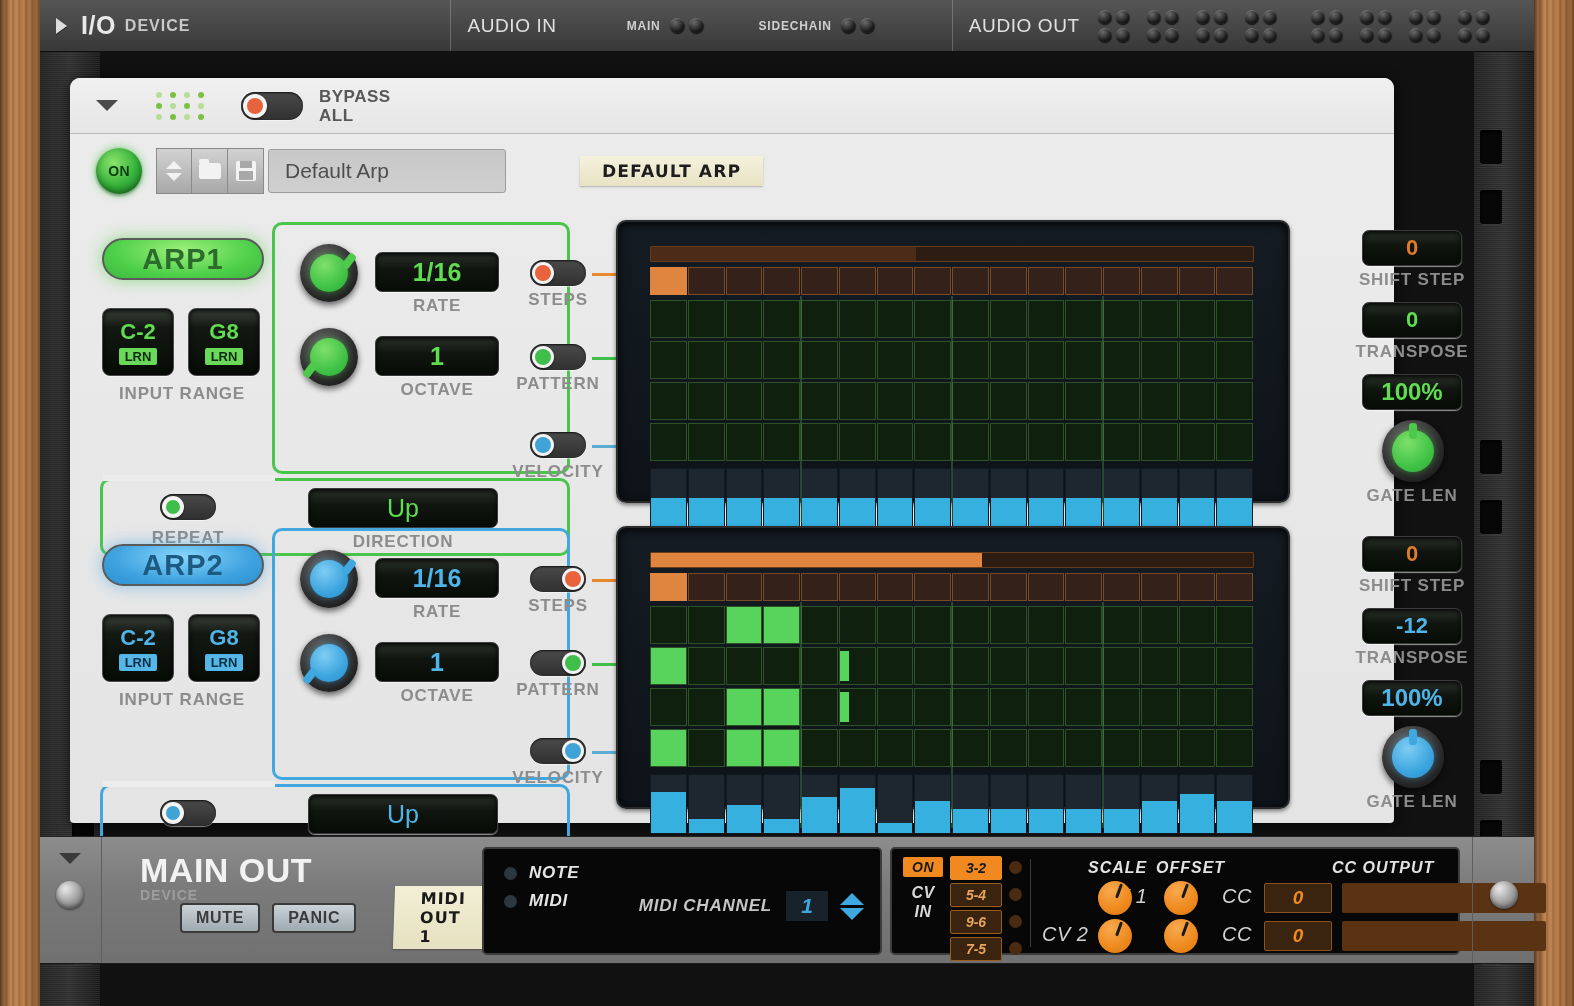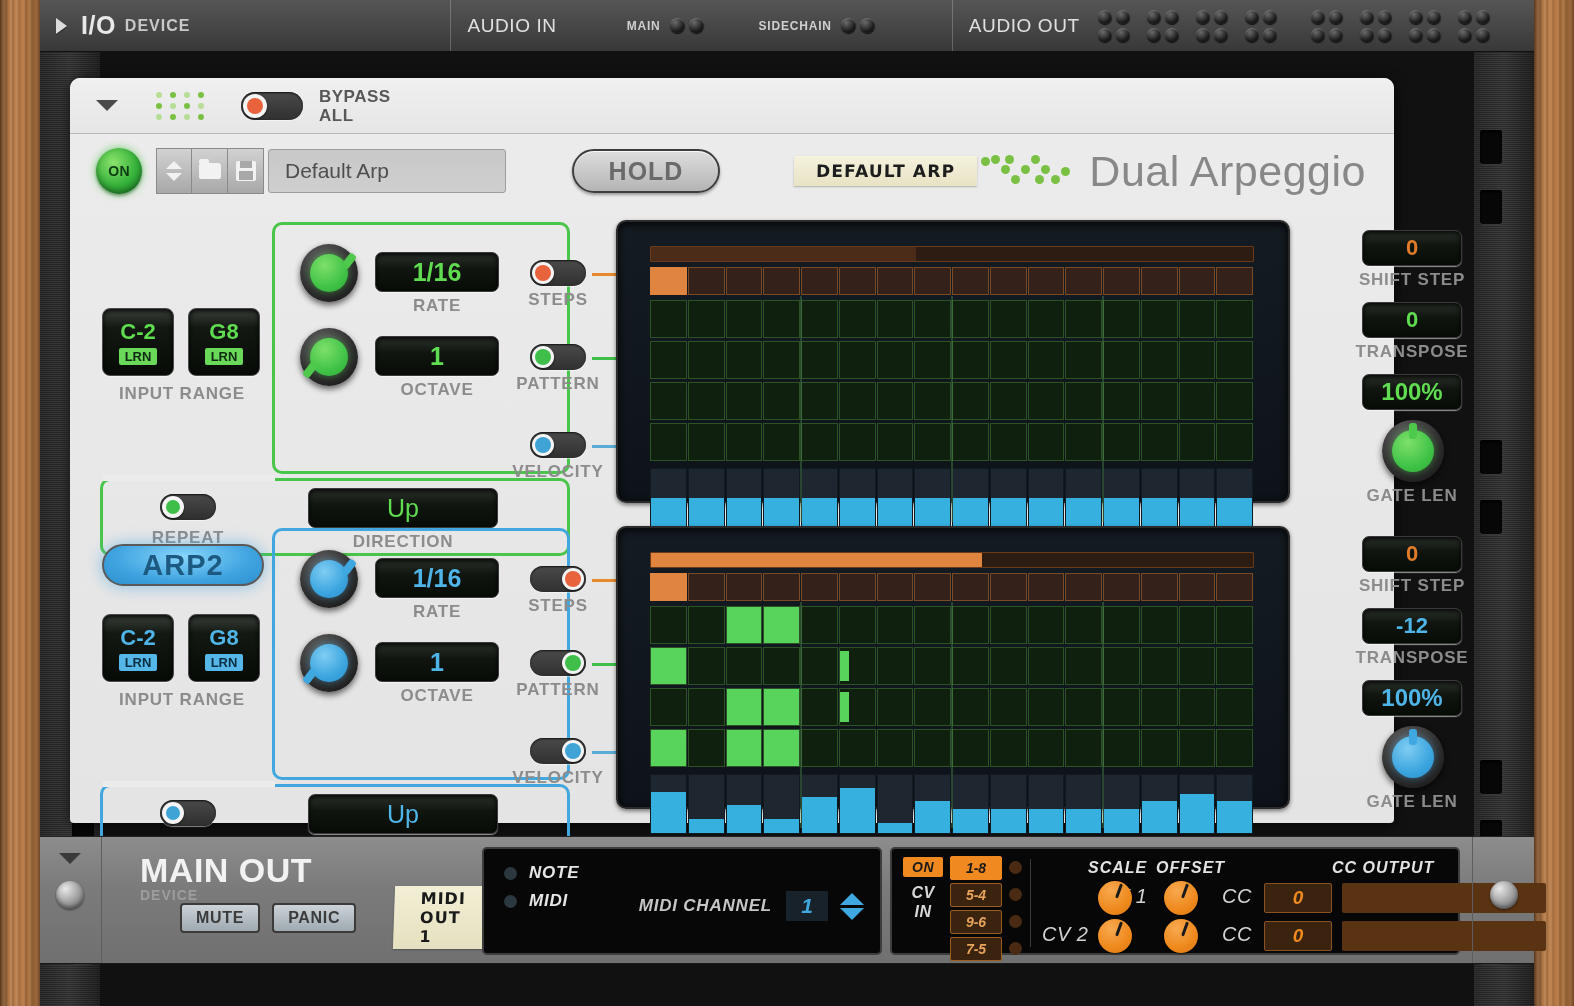--- a/index.html
+++ b/index.html
@@ -451,46 +451,30 @@
           <div class="caret-dn"></div>
         </div>
         <div class="mb">
           <div class="folder"></div>
         </div>
         <div class="mb">
           <div class="disk"></div>
         </div>
       </div>
       <div class="presetname">Default Arp</div>
-      <div class="holdbtn">HOLD</div>
       <div class="tape">DEFAULT ARP</div>
-      <div class="brand">
-        <div class="brand-dots" id="brand-dots">
-            <i style="left: 0px; top: 4px;"></i>
-            <i style="left: 10px; top: 2px;"></i>
-            <i style="left: 20px; top: 12px;"></i>
-            <i style="left: 30px; top: 22px;"></i>
-            <i style="left: 40px; top: 12px;"></i>
-            <i style="left: 50px; top: 2px;"></i>
-            <i style="left: 60px; top: 12px;"></i>
-            <i style="left: 70px; top: 22px;"></i>
-            <i style="left: 80px; top: 14px;"></i>
-            <i style="left: 24px; top: 2px;"></i>
-            <i style="left: 54px; top: 22px;"></i>
-          </div>
-        <div class="brand-name">Dual Arpeggio</div>
-      </div>
     </div>
 
     <div class="arpsec" style="top:148px">
 
       <div class="subbox sb-g" style="left:202px; top:-4px; width:298px; height:252px;"></div>
       <div class="subbox sb-g" style="left:30px; top:252px; width:470px; height:78px;"></div>
       <div style="position:absolute;left:33px;top:249px;width:172px;height:6px;background:#ececec;"></div>
 
+      <div class="badge g" style="left:32px; top:12px;">ARP1</div>
 
       <div class="notebtn" style="position:absolute;left:32px;top:82px;">
         <div class="nt lcd-g">C-2</div>
         <div class="lrn g">LRN</div>
       </div>
       <div class="notebtn" style="position:absolute;left:118px;top:82px;">
         <div class="nt lcd-g">G8</div>
         <div class="lrn g">LRN</div>
       </div>
       <div class="caption" style="position:absolute;left:26px;top:158px;width:172px">INPUT RANGE</div>
@@ -1006,21 +990,21 @@
 
     <div class="blackpanel" style="width:570px;height:108px;margin-top:10px;margin-left:8px;position:relative">
       <div style="position:absolute;left:10px;top:8px;display:flex;flex-direction:column;align-items:center;gap:6px;width:42px">
         <div class="cvon">ON</div>
         <div class="cvlab">
           <div>CV</div>
           <div>IN</div>
         </div>
       </div>
       <div id="cv-pairs" style="position:absolute;left:58px;top:7px;display:flex;flex-direction:column;gap:3px">
-          <div class="pairbtn on">1-8</div>
+          <div class="pairbtn on">3-2</div>
           <div class="pairbtn">5-4</div>
           <div class="pairbtn">9-6</div>
           <div class="pairbtn">7-5</div>
         </div>
       <div id="cv-pairdots" style="position:absolute;left:117px;top:12px;display:flex;flex-direction:column;gap:14px">
           <div class="pairdot"></div>
           <div class="pairdot"></div>
           <div class="pairdot"></div>
           <div class="pairdot"></div>
         </div>

